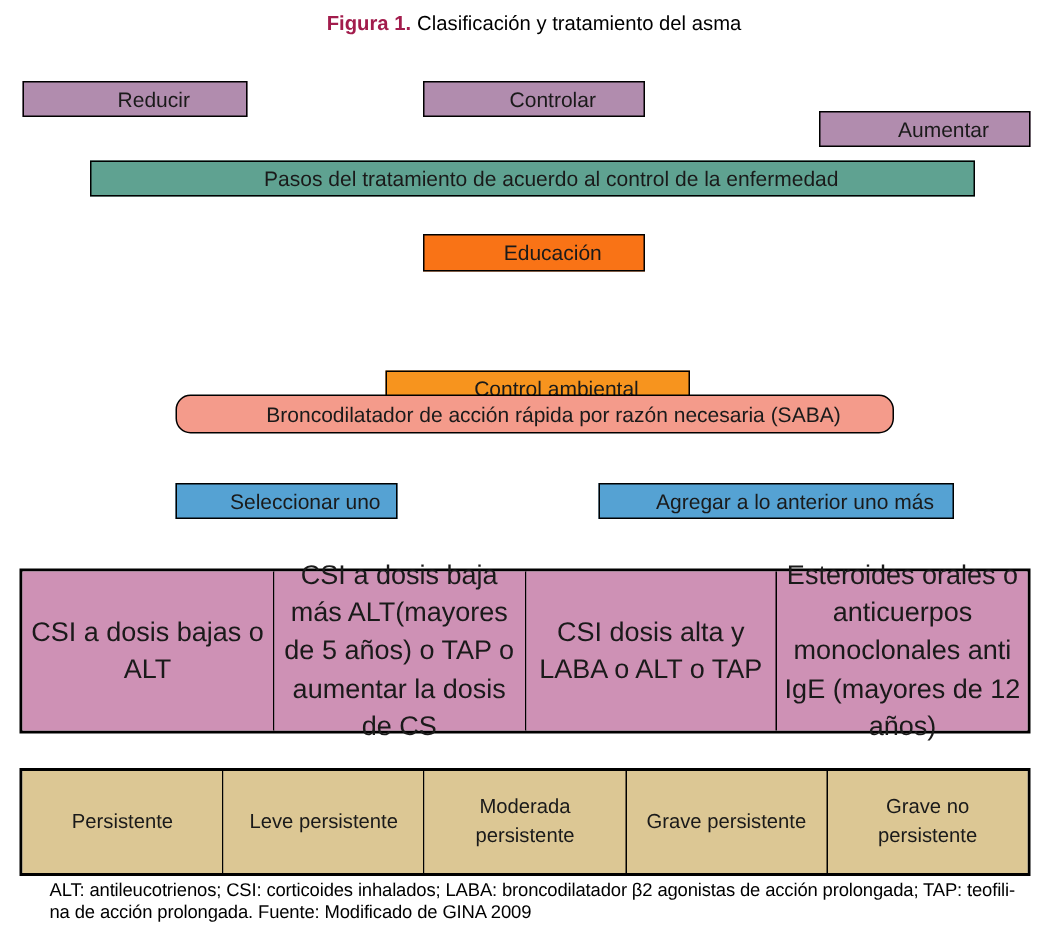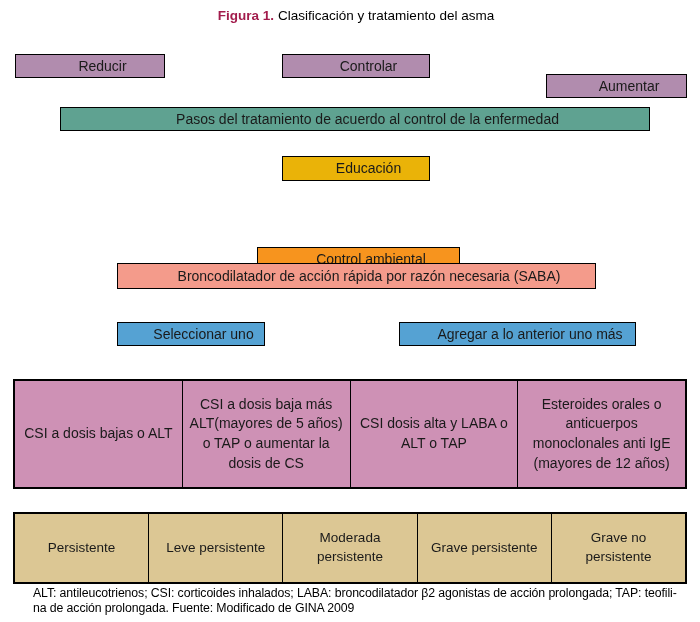--- a/index.html
+++ b/index.html
@@ -34,42 +34,42 @@
     text-align: center;
     border: 1.5px solid #000000;
     box-sizing: border-box;
     font-size: 14px;
     line-height: 1.15;
     color: #1a1a1a;
     padding-left: 25px;
   }
   .purple  { background: #B18CAE; }
   .teal    { background: #5FA291; }
-  .yellow  { background: #eab308; }
+  .yellow  { background: #f97316; }
   .orange  { background: #F7941E; }
   .salmon  { background: #F49B8B; }
   .blue    { background: #55A2D3; margin-left: 12px; }
   .tbl {
     position: absolute;
     left: 13px;
     width: 674px;
     display: flex;
     border: 2px solid #000000;
     box-sizing: border-box;
   }
   .tbl .cell {
     flex: 1 1 0;
     display: flex;
     align-items: center;
     justify-content: center;
     text-align: center;
     border-right: 1.5px solid #000000;
     box-sizing: border-box;
     padding: 3px 4px;
-    font-size: 14px;
+    font-size: 18px;
     line-height: 1.4;
     color: #1a1a1a;
   }
   .tbl .cell:last-child { border-right: none; }
   .pink-tbl { top: 379px; height: 110px; }
   .pink-tbl .cell { background: #CE91B5; }
   .tan-tbl { top: 512px; height: 72px; }
   .tan-tbl .cell { background: #DCC794; font-size: 13.5px; }
   .footnote {
     position: absolute;
@@ -94,21 +94,21 @@
   <div class="box purple" style="left:15px; top:54px; width:150px; height:24px;">Reducir</div>
   <div class="box purple" style="left:282px; top:54px; width:148px; height:24px;">Controlar</div>
   <div class="box purple" style="left:546px; top:54px; width:141px; height:24px;margin-top:20px;">Aumentar</div>
 
   <div class="box teal" style="left:60px; top:107px; width:590px; height:24px;">Pasos del tratamiento de acuerdo al control de la enfermedad</div>
 
   <div class="box yellow" style="left:282px; top:156px; width:148px; height:25px;">Educación</div>
 
   <div class="box orange" style="left:257px; top:207px; width:203px; height:25px;margin-top:40px;">Control ambiental</div>
 
-  <div class="box salmon" style="left:117px; top:263px; width:479px; height:26px;">Broncodilatador de acción rápida por razón necesaria (SABA)</div>
+  <div class="box salmon" style="left:117px; top:263px; width:479px; height:26px;border-radius:10px;">Broncodilatador de acción rápida por razón necesaria (SABA)</div>
 
   <div class="box blue" style="left:105px; top:322px; width:148px; height:24px;">Seleccionar uno</div>
   <div class="box blue" style="left:387px; top:322px; width:237px; height:24px;">Agregar a lo anterior uno más</div>
 
   <div class="tbl pink-tbl">
     <div class="cell">CSI a dosis bajas o ALT</div>
     <div class="cell">CSI a dosis baja más ALT(mayores de 5 años) o TAP o aumentar la dosis de CS</div>
     <div class="cell">CSI dosis alta y LABA o ALT o TAP</div>
     <div class="cell">Esteroides orales o anticuerpos monoclonales anti IgE (mayores de 12 años)</div>
   </div>

